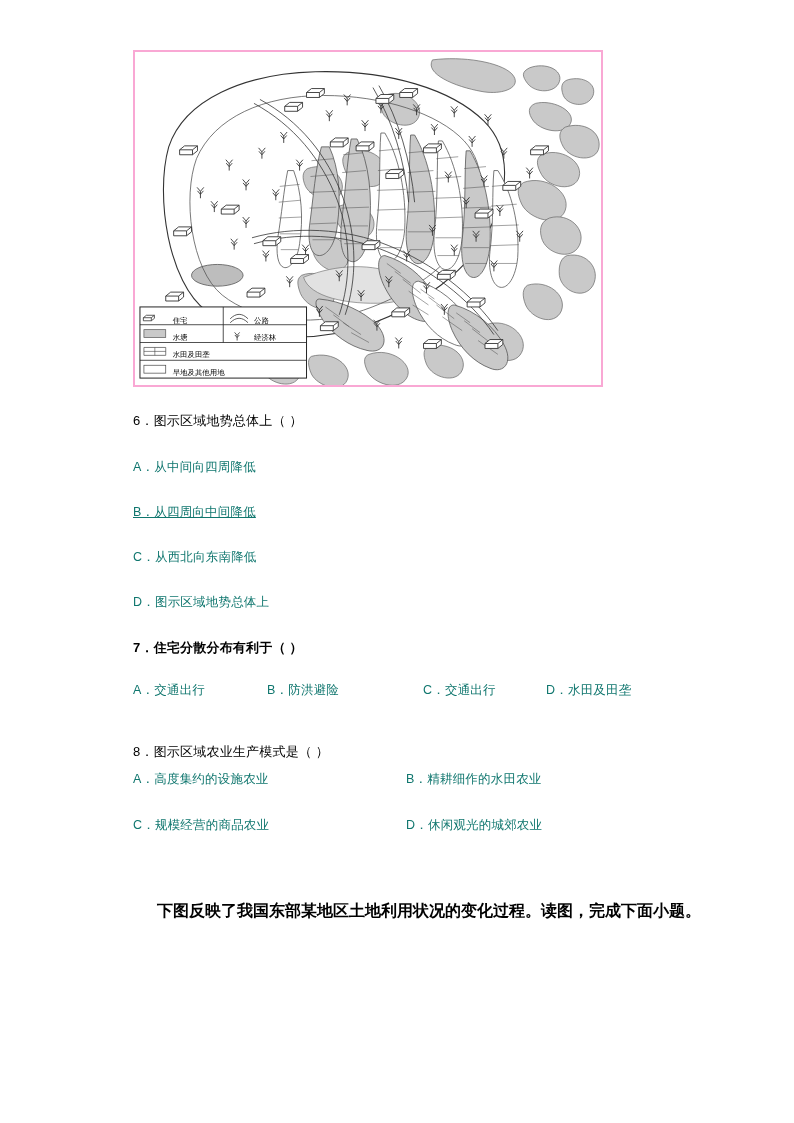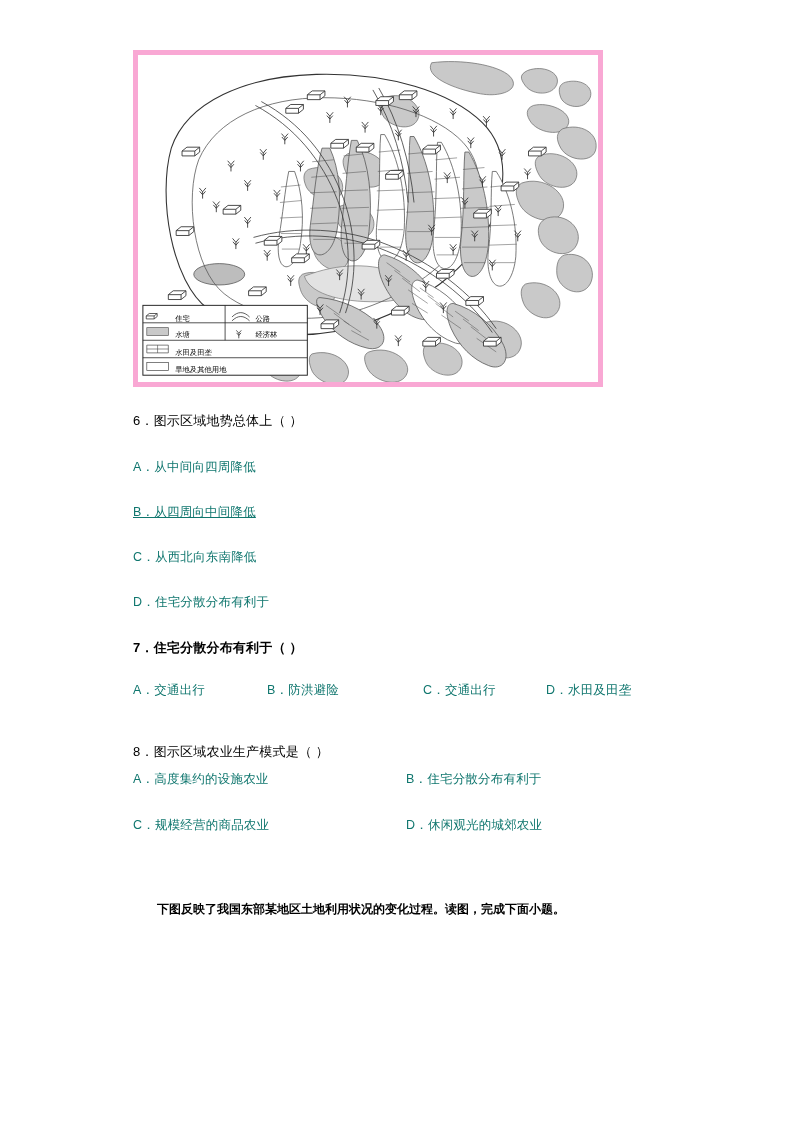--- a/index.html
+++ b/index.html
@@ -22,21 +22,21 @@
     height: 1123px;
   }
 
   
   .figure-wrap {
     position: absolute;
     left: 133px;
     top: 50px;
     width: 470px;
     height: 337px;
-    border: 5px solid #f9a8d4;
+    border: 2px solid #f9a8d4;
     background: #ffffff;
     box-sizing: border-box;
     overflow: hidden;
   }
   .figure-svg { display: block; width: 100%; height: 100%; }
 
   
   .q {
     position: absolute;
     font-family: "Liberation Sans", "DejaVu Sans", sans-serif;
@@ -49,21 +49,21 @@
     position: absolute;
     font-family: "Liberation Sans", "DejaVu Sans", sans-serif;
     font-size: 12.5px;
     color: #0f766e;
     white-space: nowrap;
     letter-spacing: 0.2px;
   }
   .lead {
     position: absolute;
     font-family: "Liberation Sans", "DejaVu Sans", sans-serif;
-    font-size: 12px;
+    font-size: 16px;
     font-weight: 600;
     color: #000;
     white-space: nowrap;
   }
 </style>
 </head>
 <body>
 
 <div class="page">
 
@@ -298,29 +298,29 @@
         <text x="38" y="309">水田及田垄</text>
         <text x="38" y="327">旱地及其他用地</text>
       </g>
     </svg>
   </div>
 
   <div class="q" style="left:133px; top:412px;">6．图示区域地势总体上（  ）</div>
   <div class="opt" style="left:133px; top:459px;">A．从中间向四周降低</div>
   <div class="opt" style="left:133px; top:504px;text-decoration:underline;">B．从四周向中间降低</div>
   <div class="opt" style="left:133px; top:549px;">C．从西北向东南降低</div>
-  <div class="opt" style="left:133px; top:594px;">D．住宅分散分布有利于</div>
+  <div class="opt" style="left:133px; top:594px;">D．图示区域地势总体上</div>
 
   <div class="q" style="left:133px; top:639px;font-weight:bold;">7．住宅分散分布有利于（  ）</div>
   <div class="opt" style="left:133px; top:682px;">A．交通出行</div>
   <div class="opt" style="left:267px; top:682px;">B．防洪避险</div>
   <div class="opt" style="left:423px; top:682px;">C．交通出行</div>
   <div class="opt" style="left:546px; top:682px;">D．水田及田垄</div>
 
   <div class="q" style="left:133px; top:727px;margin-top:16px;">8．图示区域农业生产模式是（  ）</div>
   <div class="opt" style="left:133px; top:771px;">A．高度集约的设施农业</div>
-  <div class="opt" style="left:406px; top:771px;">B．住宅分散分布有利于</div>
+  <div class="opt" style="left:406px; top:771px;">B．精耕细作的水田农业</div>
   <div class="opt" style="left:133px; top:817px;">C．规模经营的商品农业</div>
   <div class="opt" style="left:406px; top:817px;">D．休闲观光的城郊农业</div>
 
   <div class="lead" style="left:157px; top:901px;">下图反映了我国东部某地区土地利用状况的变化过程。读图，完成下面小题。</div>
 
 </div>
 
 </body></html>

